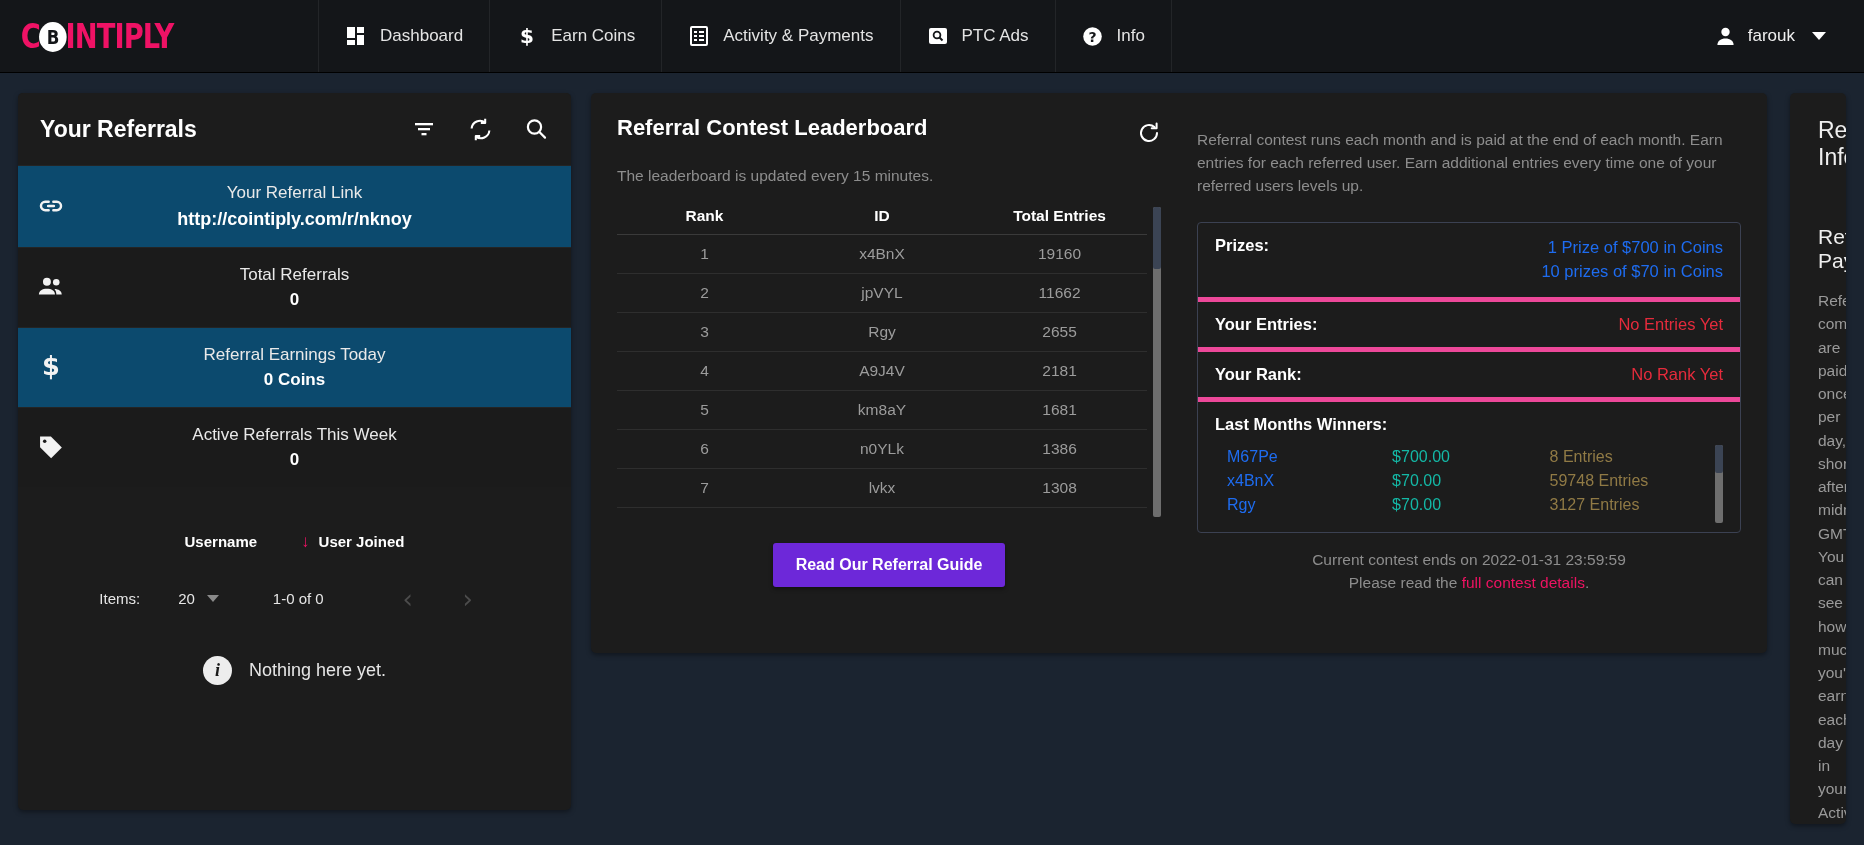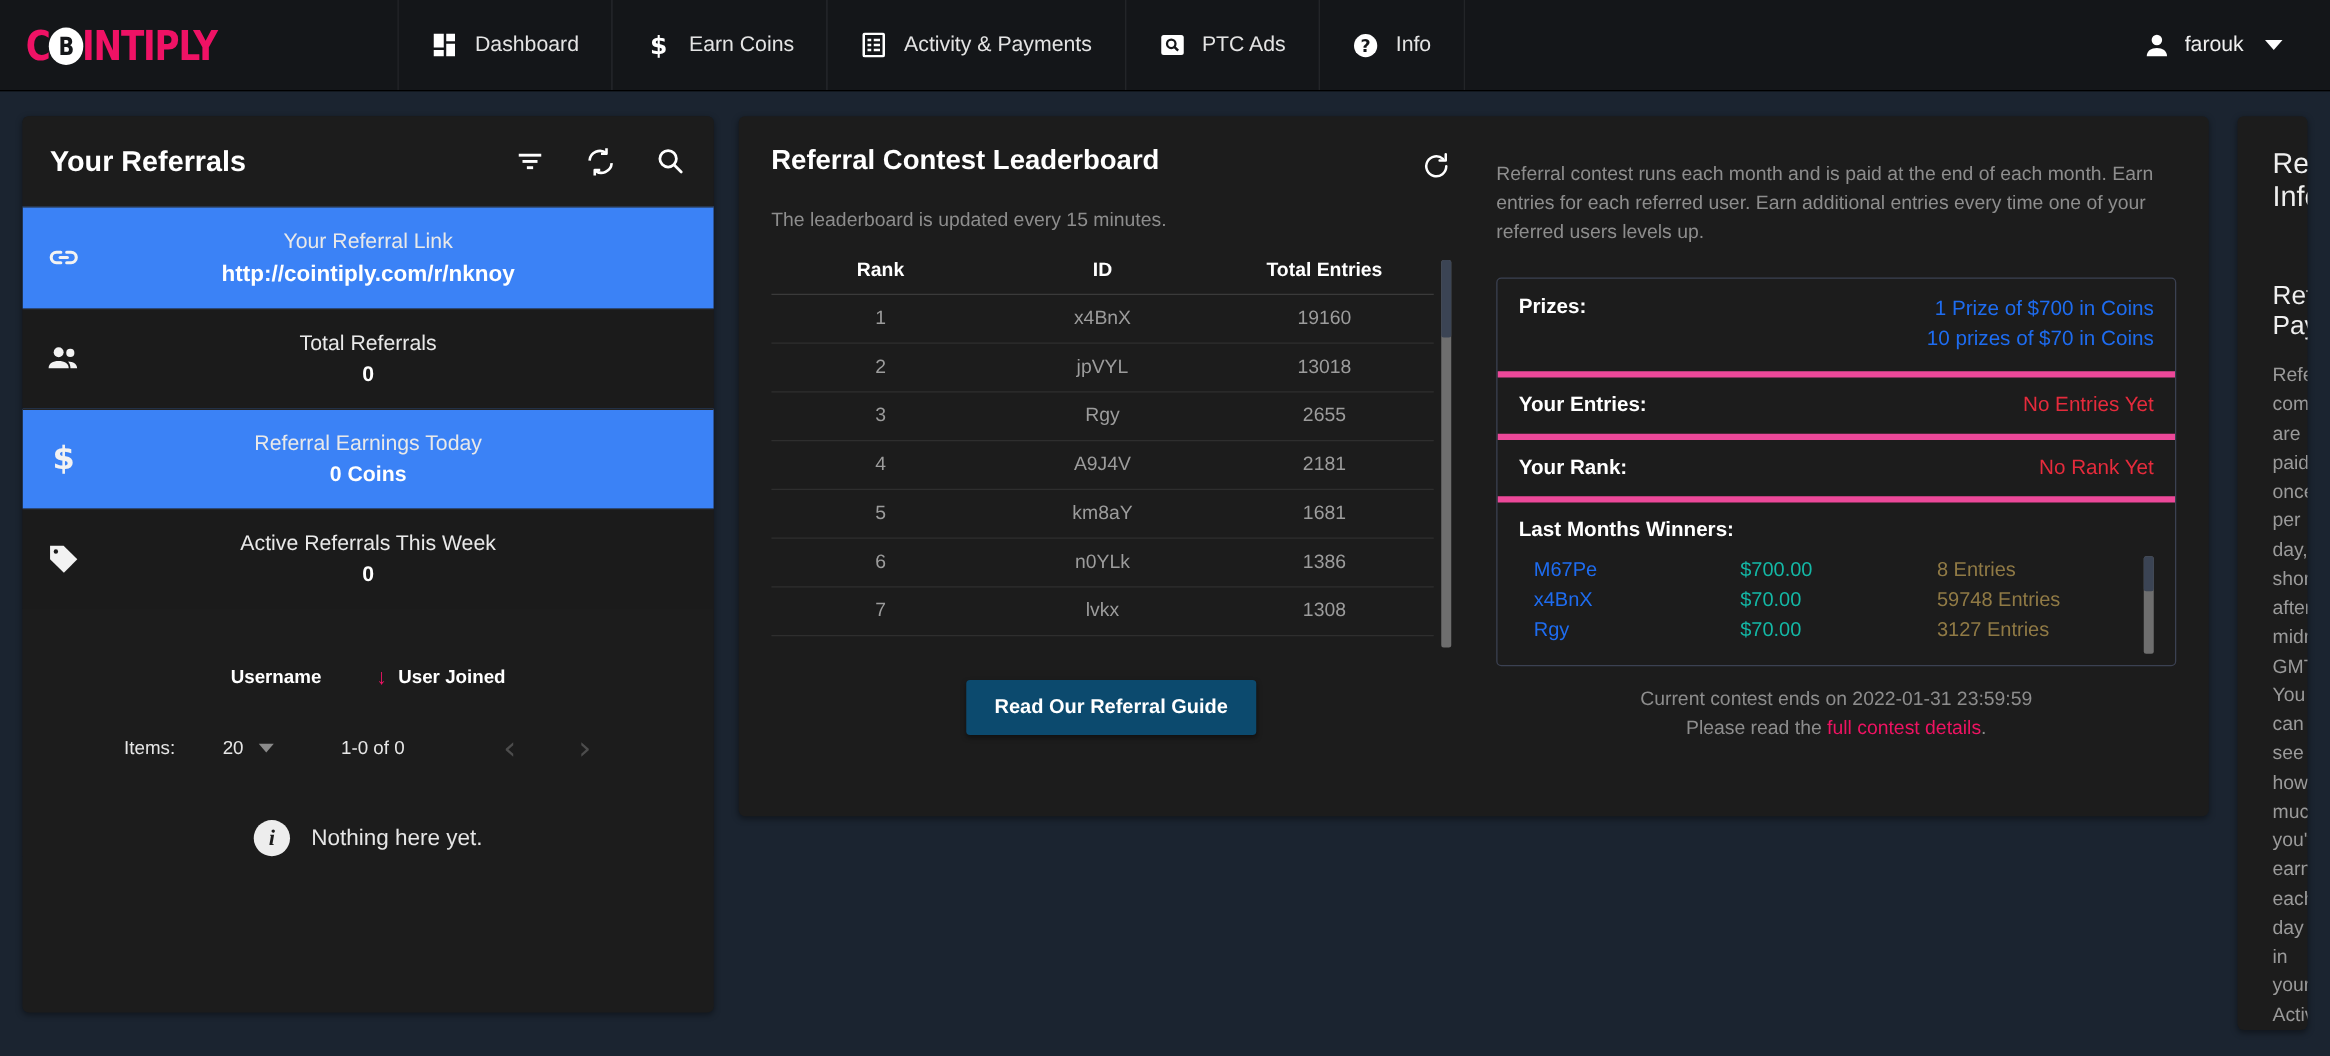--- a/index.html
+++ b/index.html
@@ -102,21 +102,21 @@
     background: #1c1c1c;
   }
   .lc-title { font-size: 23px; font-weight: 700; color: #fff; flex: 1; }
   .lc-actions { display: flex; align-items: center; gap: 30px; }
   .icon-btn { cursor: pointer; color: #fff; display: flex; align-items: center; justify-content: center; width: 26px; height: 26px; }
 
   .stat-row {
     display: flex; align-items: center;
     padding: 14px 0;
     border-top: 1px solid #242424;
-    background: #3b82f6;
+    background: #0c4a6e;
     min-height: 76px;
   }
   .stat-row:nth-child(odd) { background: #1b1b1b; }
   .stat-ico {
     width: 66px; flex: 0 0 66px;
     display: flex; align-items: center; justify-content: center;
     color: #f2f2f2;
   }
   .stat-body { flex: 1; text-align: center; padding-right: 66px; }
   .stat-label { font-size: 17px; color: #e9e9e9; line-height: 1.5; }
@@ -195,21 +195,21 @@
     width: 8px; height: 310px;
     background: #6e6e6e; border-radius: 2px;
   }
   .lb-sb-thumb {
     position: absolute; top: 0; left: 0;
     width: 8px; height: 62px;
     background: #3b4454; border-radius: 2px;
   }
   .guide-btn-wrap { text-align: center; margin-top: 26px; }
   .guide-btn {
-    background: #0c4a6e; color: #fff;
+    background: #6d28d9; color: #fff;
     border: none; border-radius: 3px;
     font-size: 16px; font-weight: 700;
     padding: 13px 23px;
     cursor: pointer;
     font-family: "Liberation Sans", sans-serif;
     box-shadow: 0 2px 4px rgba(0,0,0,.4);
   }
 
   
   .details-text { font-size: 15.5px; color: #8d8d8d; line-height: 1.48; margin-top: 14px; }
@@ -480,21 +480,21 @@
                 </thead>
               <tbody>
                 <tr>
                     <td>1</td>
                     <td>x4BnX</td>
                     <td>19160</td>
                   </tr>
                 <tr>
                     <td>2</td>
                     <td>jpVYL</td>
-                    <td>13018</td>
+                    <td>11662</td>
                   </tr>
                 <tr>
                     <td>3</td>
                     <td>Rgy</td>
                     <td>2655</td>
                   </tr>
                 <tr>
                     <td>4</td>
                     <td>A9J4V</td>
                     <td>2181</td>

